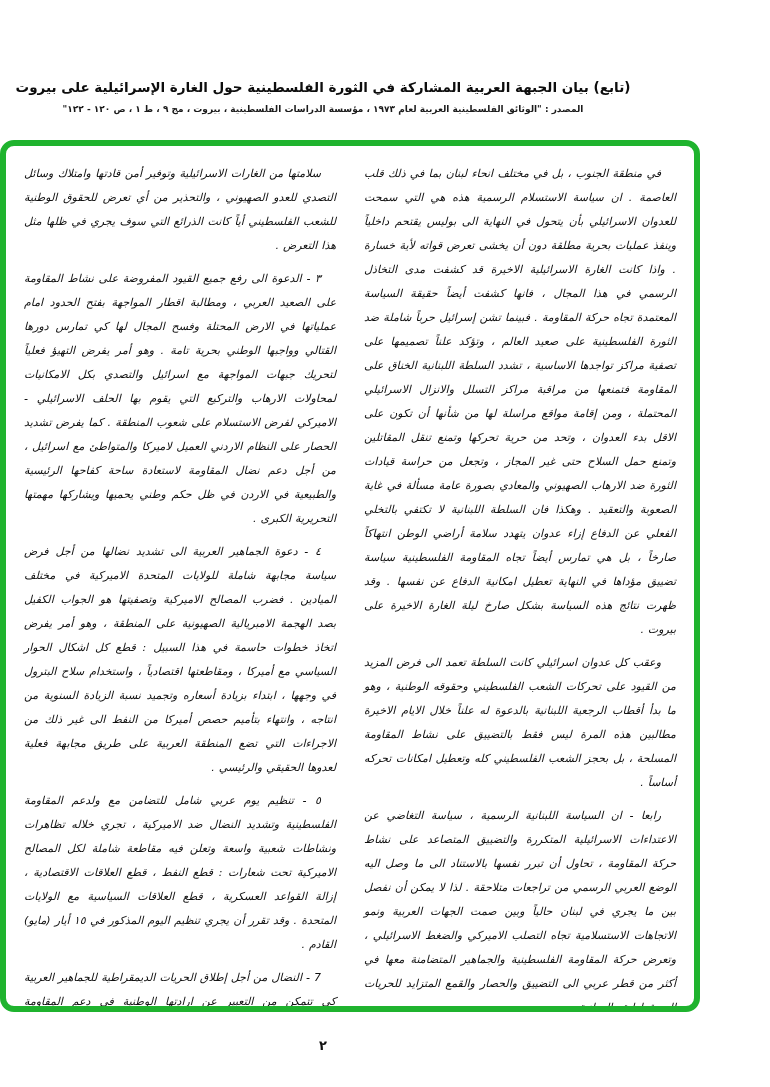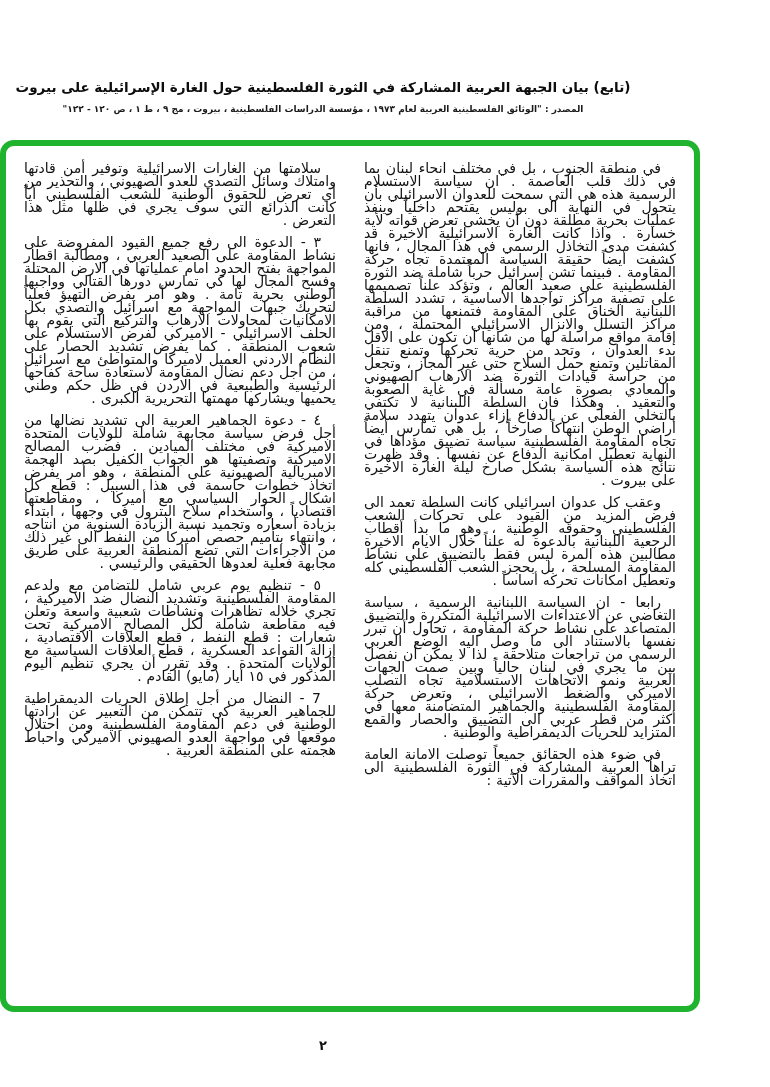--- a/index.html
+++ b/index.html
@@ -51,23 +51,24 @@
   .columns {
     display: flex;
     direction: rtl;
     gap: 28px;
     height: 100%;
   }
   .text-column {
     flex: 1 1 0;
     direction: rtl;
     text-align: justify;
-    font-size: 14px;
-    line-height: 13px;
+    font-size: 11px;
+    line-height: 24px;
     color: #111111;
+    font-style: italic;
   }
   .para {
     margin: 0 0 9px 0;
     text-indent: 15px;
     word-spacing: 0.5px;
   }
   .page-number {
     position: absolute;
     bottom: 34px;
     left: 0;

